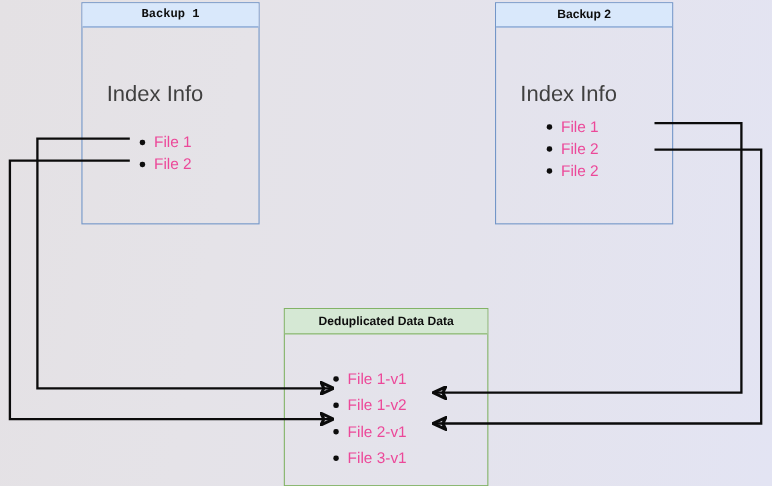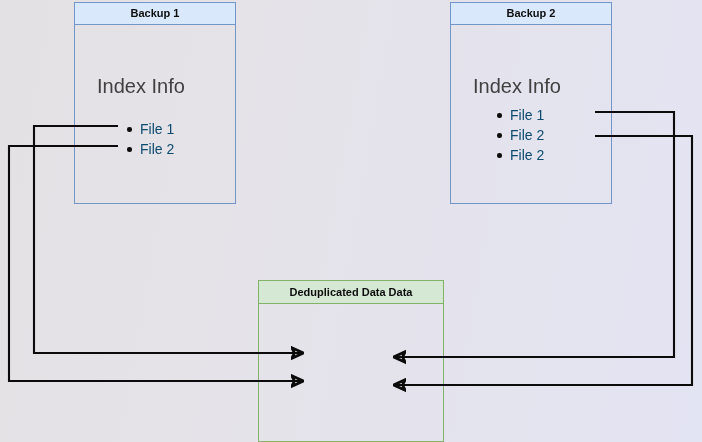--- a/index.html
+++ b/index.html
@@ -38,21 +38,21 @@
   .section-label {
     position:absolute;
     font-size:20px;
     color:#404040;
     white-space:nowrap;
   }
 
   .bullets { position:absolute; margin:0; padding:0; list-style:none; }
   .bullets li {
     font-size:14px;
-    color:#0c4a6e;
+    color:#ec4899;
     white-space:nowrap;
     position:relative;
     padding-left:15px;
     height:20px;
     line-height:20px;
   }
   .bullets li::before {
     content:"";
     position:absolute;
     left:2px; top:8px;
@@ -65,21 +65,21 @@
 
   svg#edges { position:absolute; left:0; top:0; width:702px; height:442px; pointer-events:none; }
   svg#edges path { fill:none; stroke:#0b0b0b; stroke-width:2.1px; }
 </style>
 </head>
 <body>
 
 <div id="stage">
 
   <div class="box box-blue" style="left:74px; top:2px; width:162px; height:202px;">
-    <div class="hdr" style="height:22px;">Backup 1</div>
+    <div class="hdr" style="height:22px;font-family:Liberation Mono, monospace;">Backup 1</div>
     <div class="body" style="height:176.8px;">
       <div class="section-label" style="left:22px; top:50px;">Index Info</div>
       <ul class="bullets" style="left:50px; top:94px;">
         <li>File 1</li>
         <li>File 2</li>
       </ul>
     </div>
   </div>
 
   <div class="box box-blue" style="left:450px; top:2px; width:162px; height:202px;">
@@ -89,20 +89,28 @@
       <ul class="bullets" style="left:44px; top:80px;">
         <li>File 1</li>
         <li>File 2</li>
         <li>File 2</li>
       </ul>
     </div>
   </div>
 
   <div class="box box-green" style="left:258px; top:280px; width:186px; height:162px;">
     <div class="hdr" style="height:23px;">Deduplicated Data Data</div>
+    <div class="body" style="height:135.8px;">
+      <ul class="bullets sp24" style="left:42px; top:28px;">
+        <li>File 1-v1</li>
+        <li>File 1-v2</li>
+        <li>File 2-v1</li>
+        <li>File 3-v1</li>
+      </ul>
+    </div>
   </div>
 
   <svg id="edges" viewBox="0 0 702 442">
     <defs>
       <marker id="arrow-r" viewBox="0 0 10 10" refX="9.2" refY="5" markerWidth="6.2" markerHeight="6.2" orient="auto-start-reverse">
         <path d="M 0.6 0.9 L 9.4 5 L 0.6 9.1 L 2.6 5 Z" fill="#0b0b0b" stroke="none"></path>
       </marker>
       <marker id="arrow-l" viewBox="0 0 10 10" refX="9.2" refY="5" markerWidth="6.2" markerHeight="6.2" orient="auto-start-reverse">
         <path d="M 0.6 0.9 L 9.4 5 L 0.6 9.1 L 2.6 5 Z" fill="#0b0b0b" stroke="none"></path>
       </marker>

